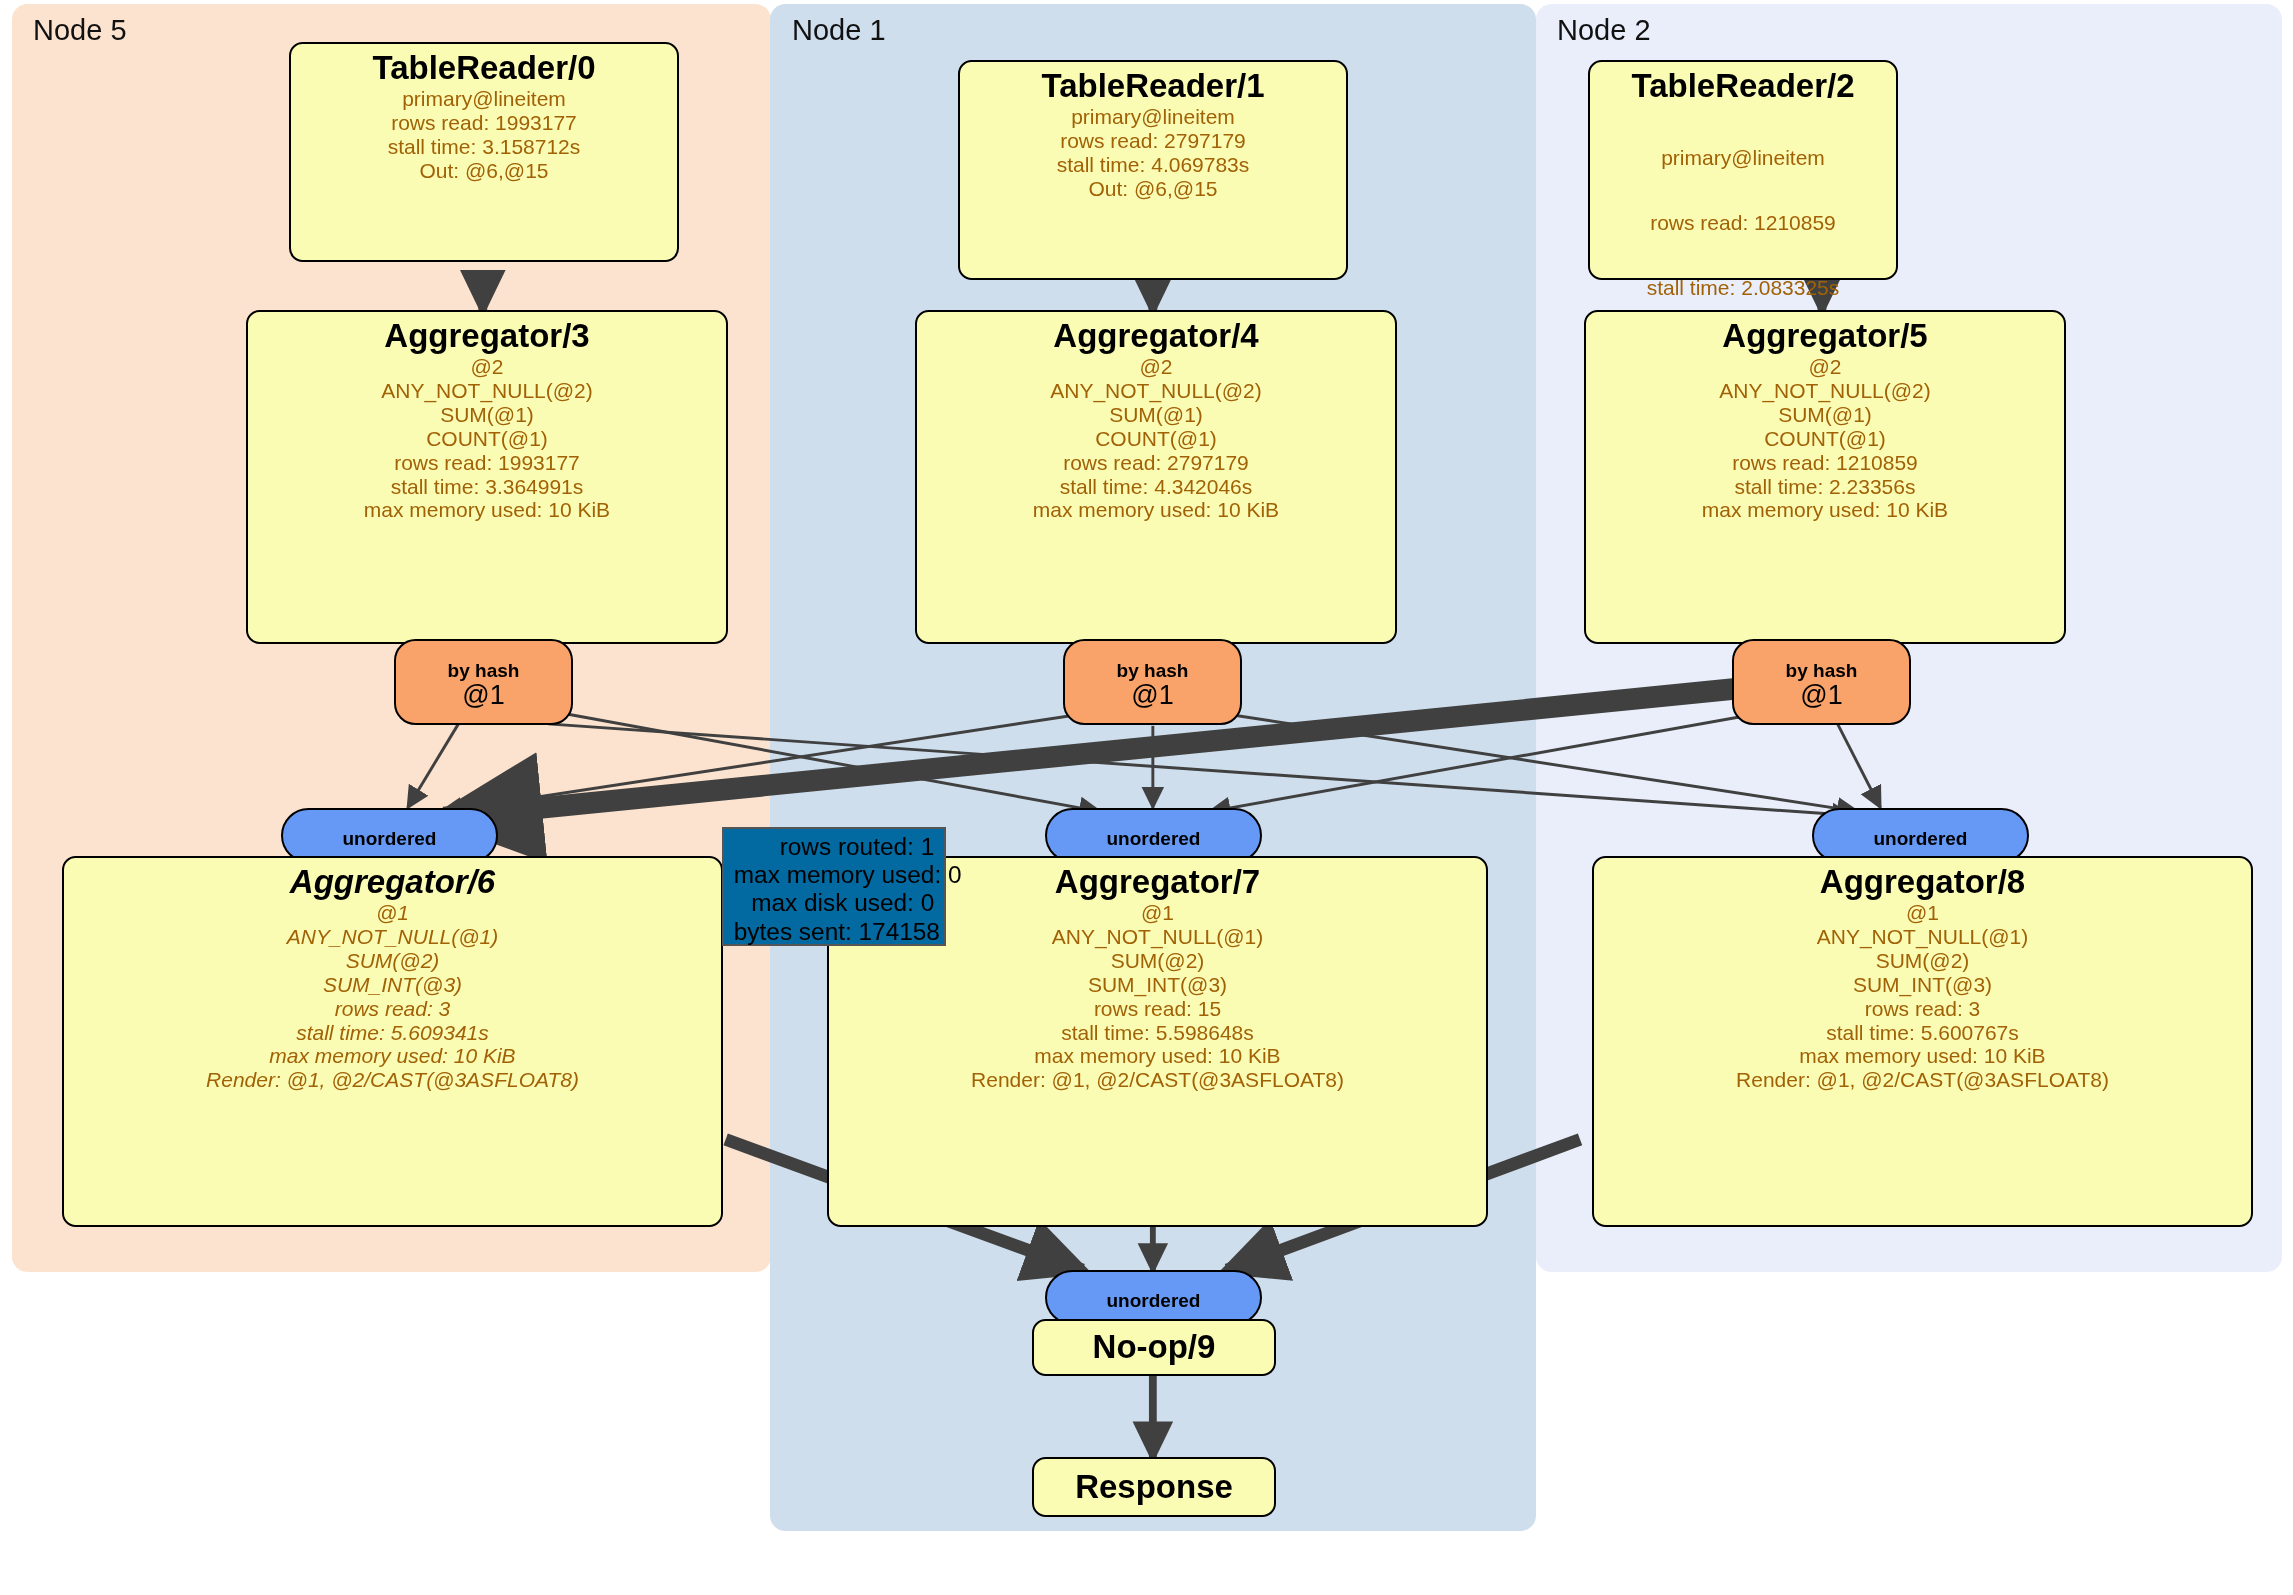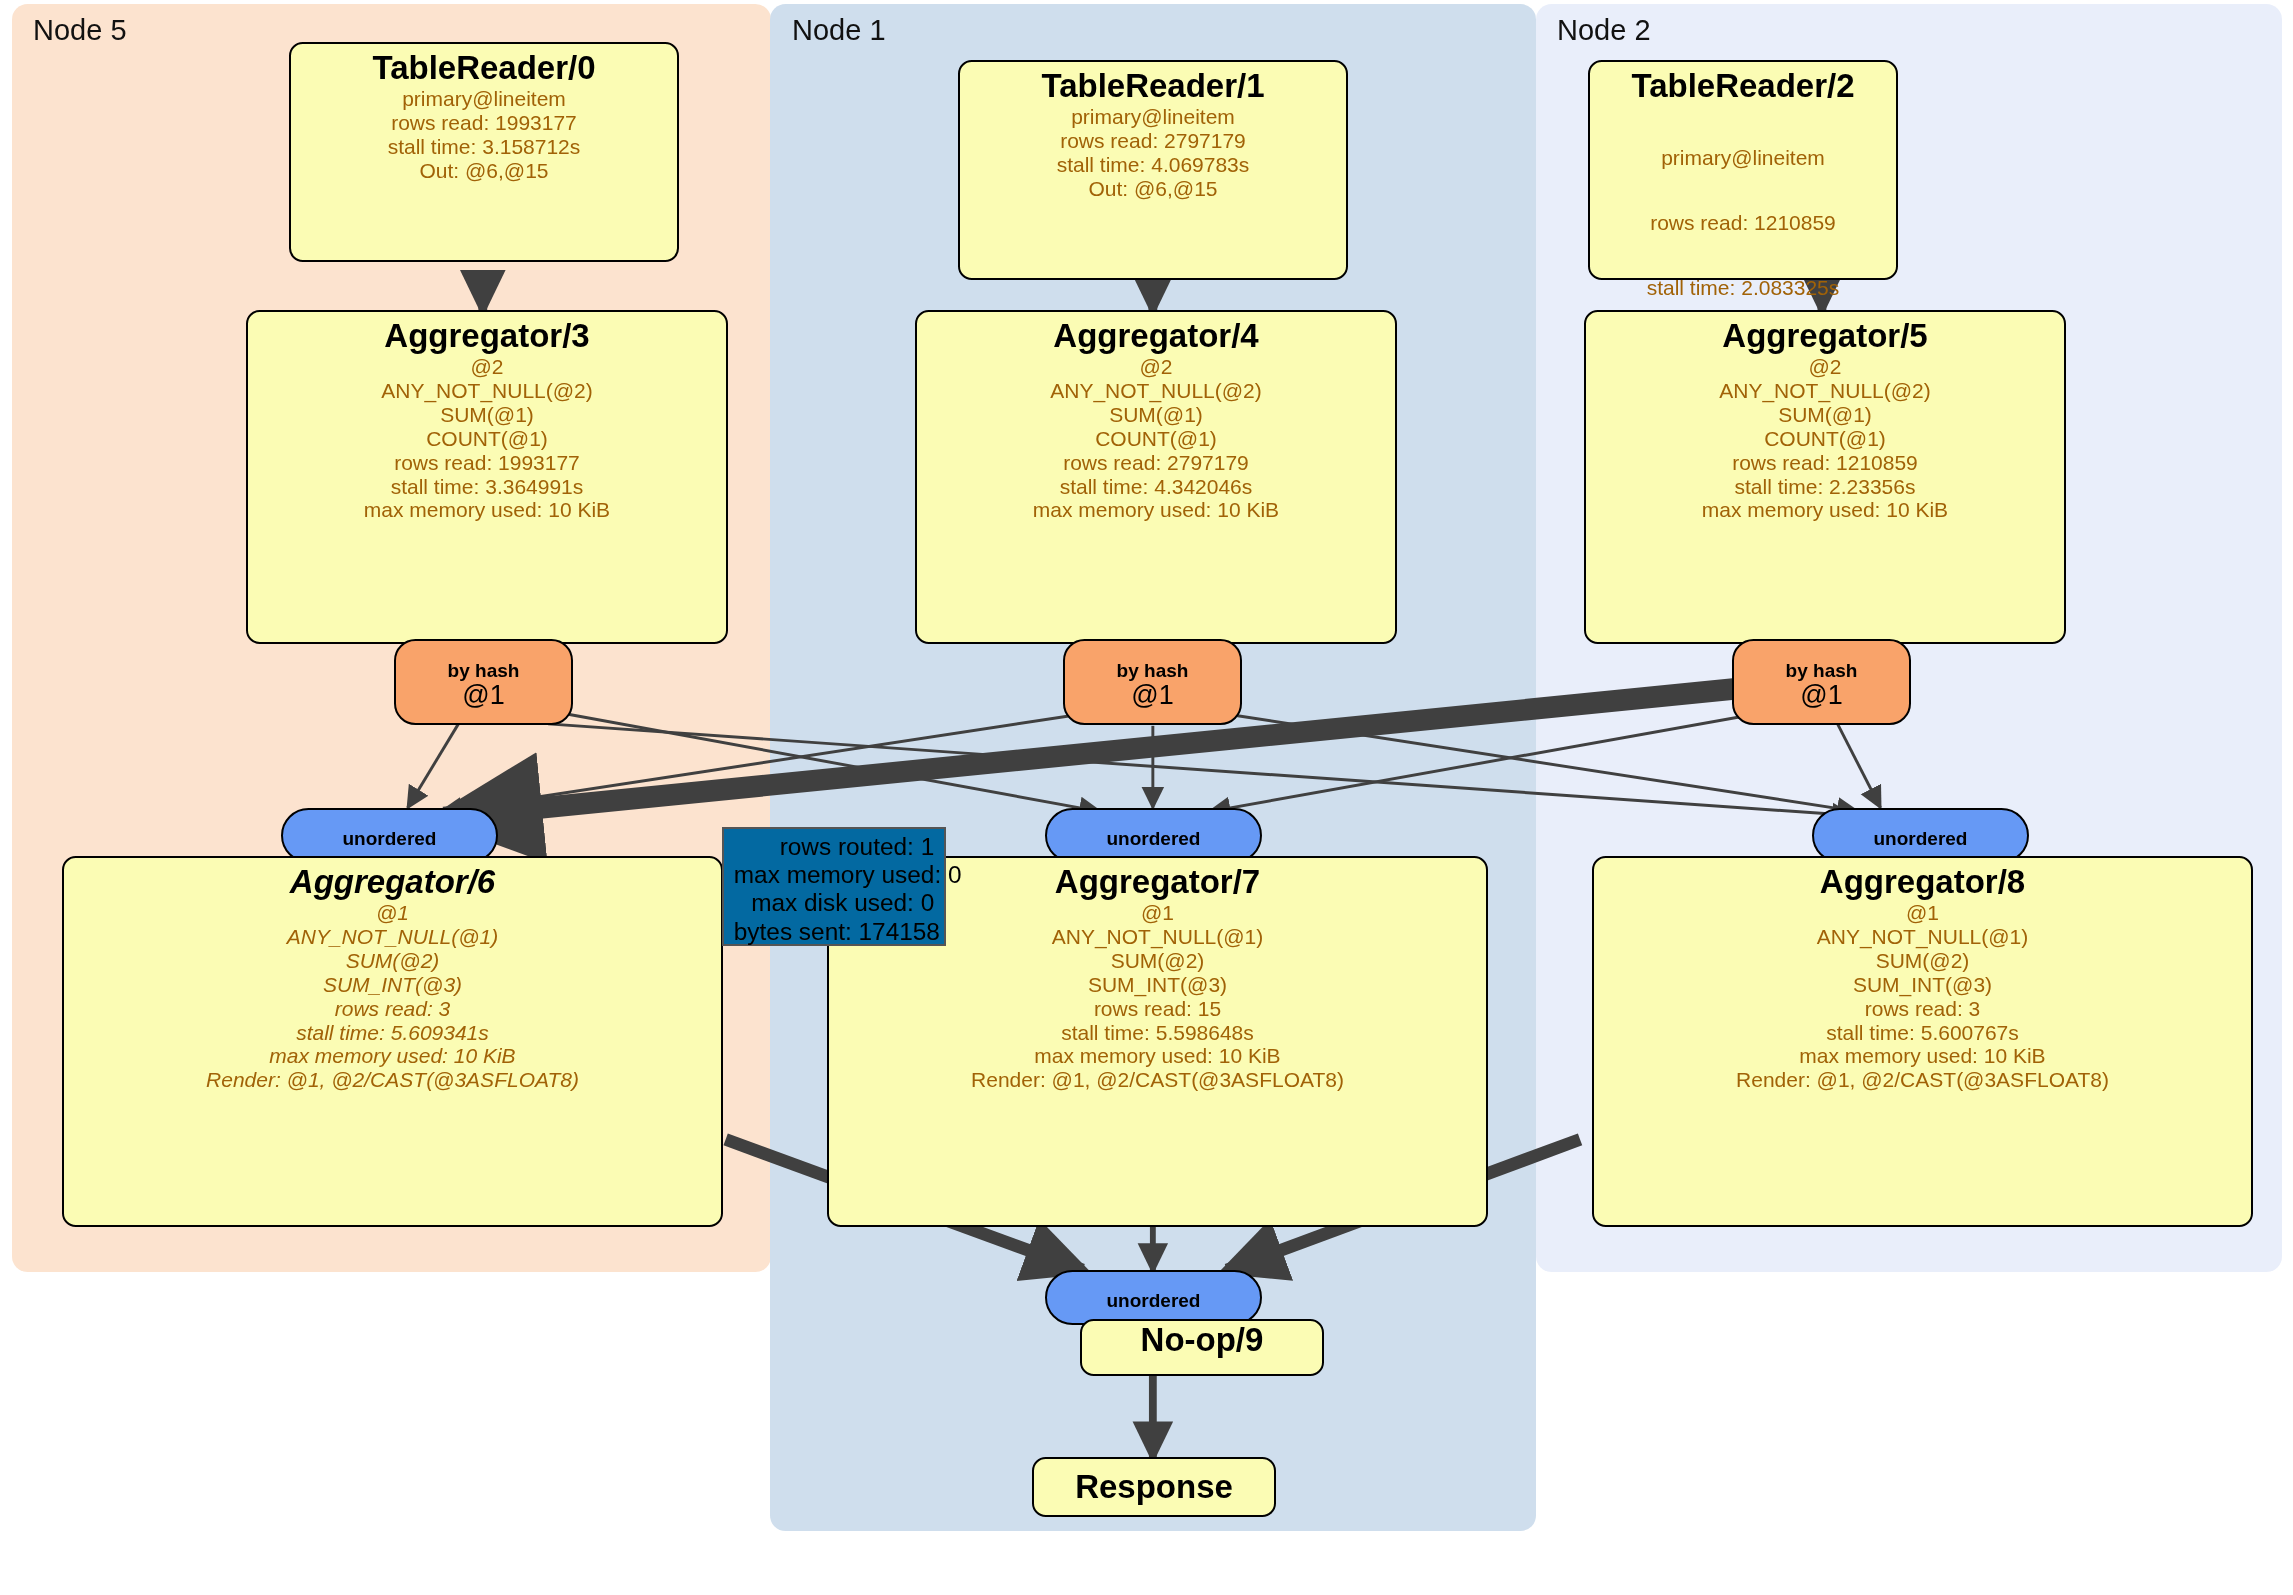--- a/index.html
+++ b/index.html
@@ -219,21 +219,21 @@
     <div class="line">rows routed: 1</div>
     <div class="line">max memory used: 0</div>
     <div class="line">max disk used: 0</div>
     <div class="line">bytes sent: 174158</div>
   </div>
 
   <div class="badge unordered" style="left:1045px;top:1270px;width:217px;height:55px;">
     <div class="b1">unordered</div>
   </div>
 
-  <div class="proc" style="left:1032px;top:1319px;width:244px;height:57px;justify-content:flex-end;padding:15px;margin-left:48px;">
+  <div class="proc" style="left:1032px;top:1319px;width:244px;height:57px;justify-content:flex-start;padding:8px;">
     <div class="title">No-op/9</div>
   </div>
 
   <div class="proc" style="left:1032px;top:1457px;width:244px;height:60px;justify-content:center;padding:0;">
     <div class="title">Response</div>
   </div>
 
 </div>
 
 

